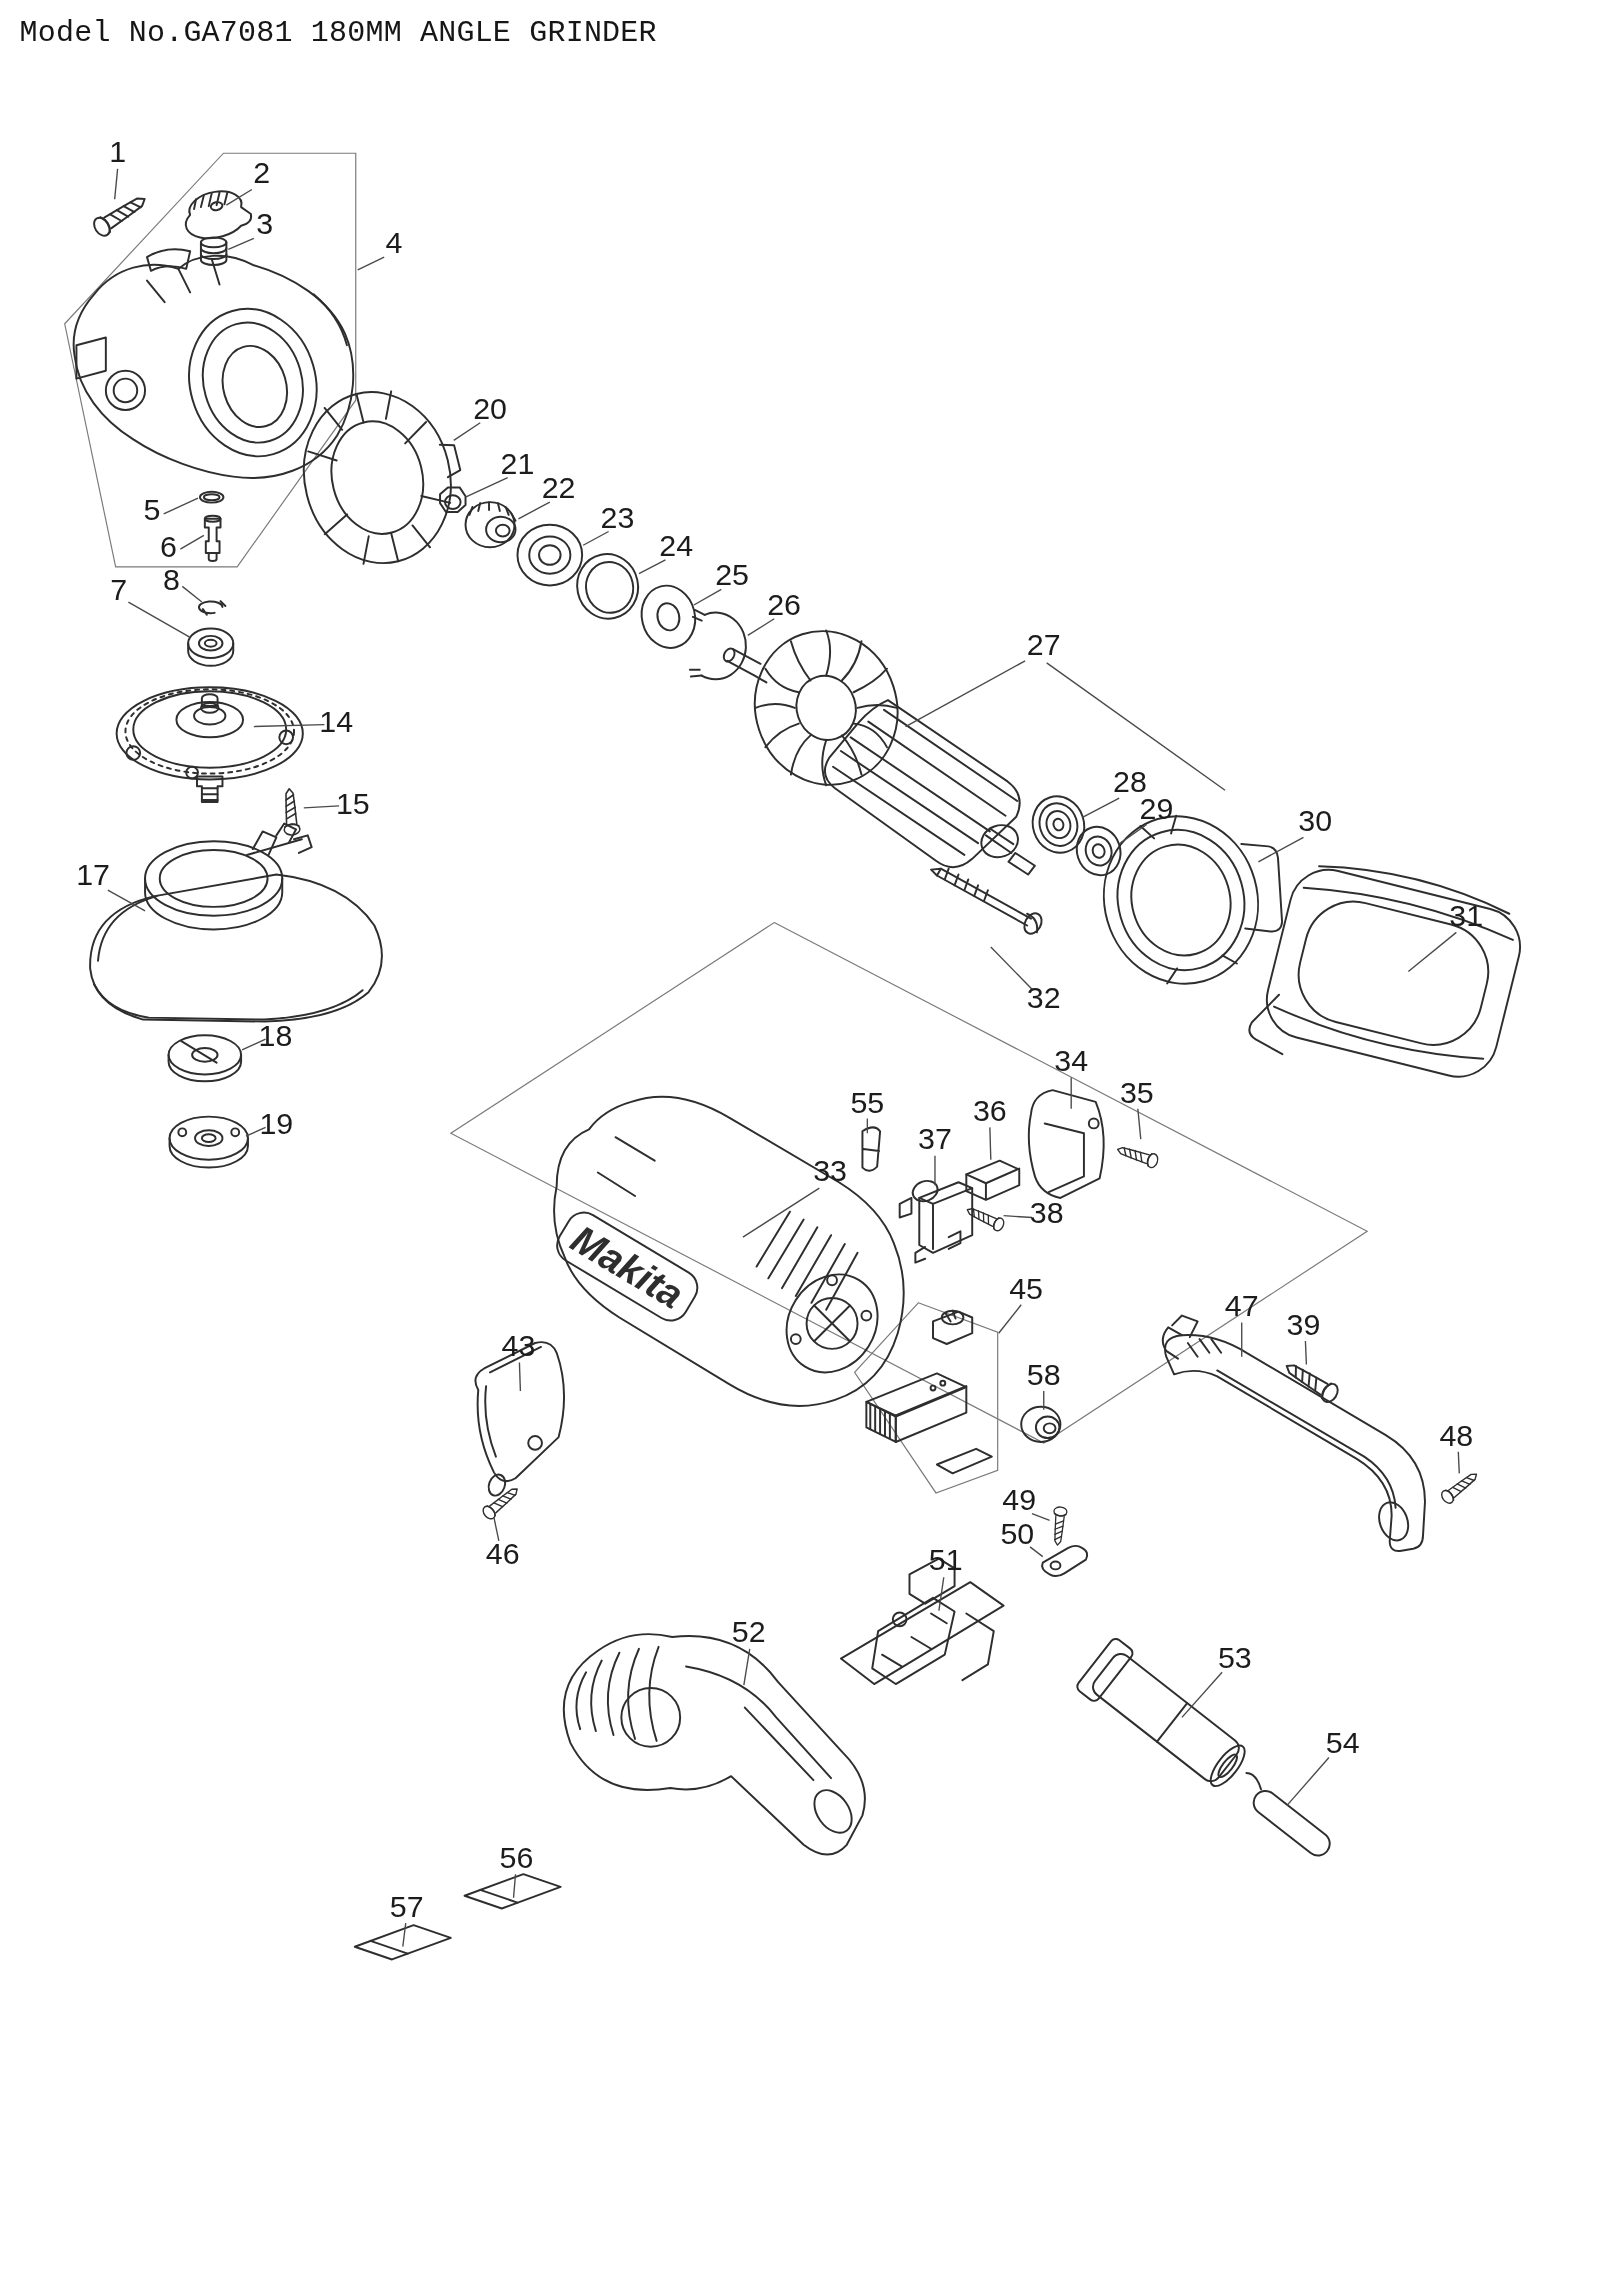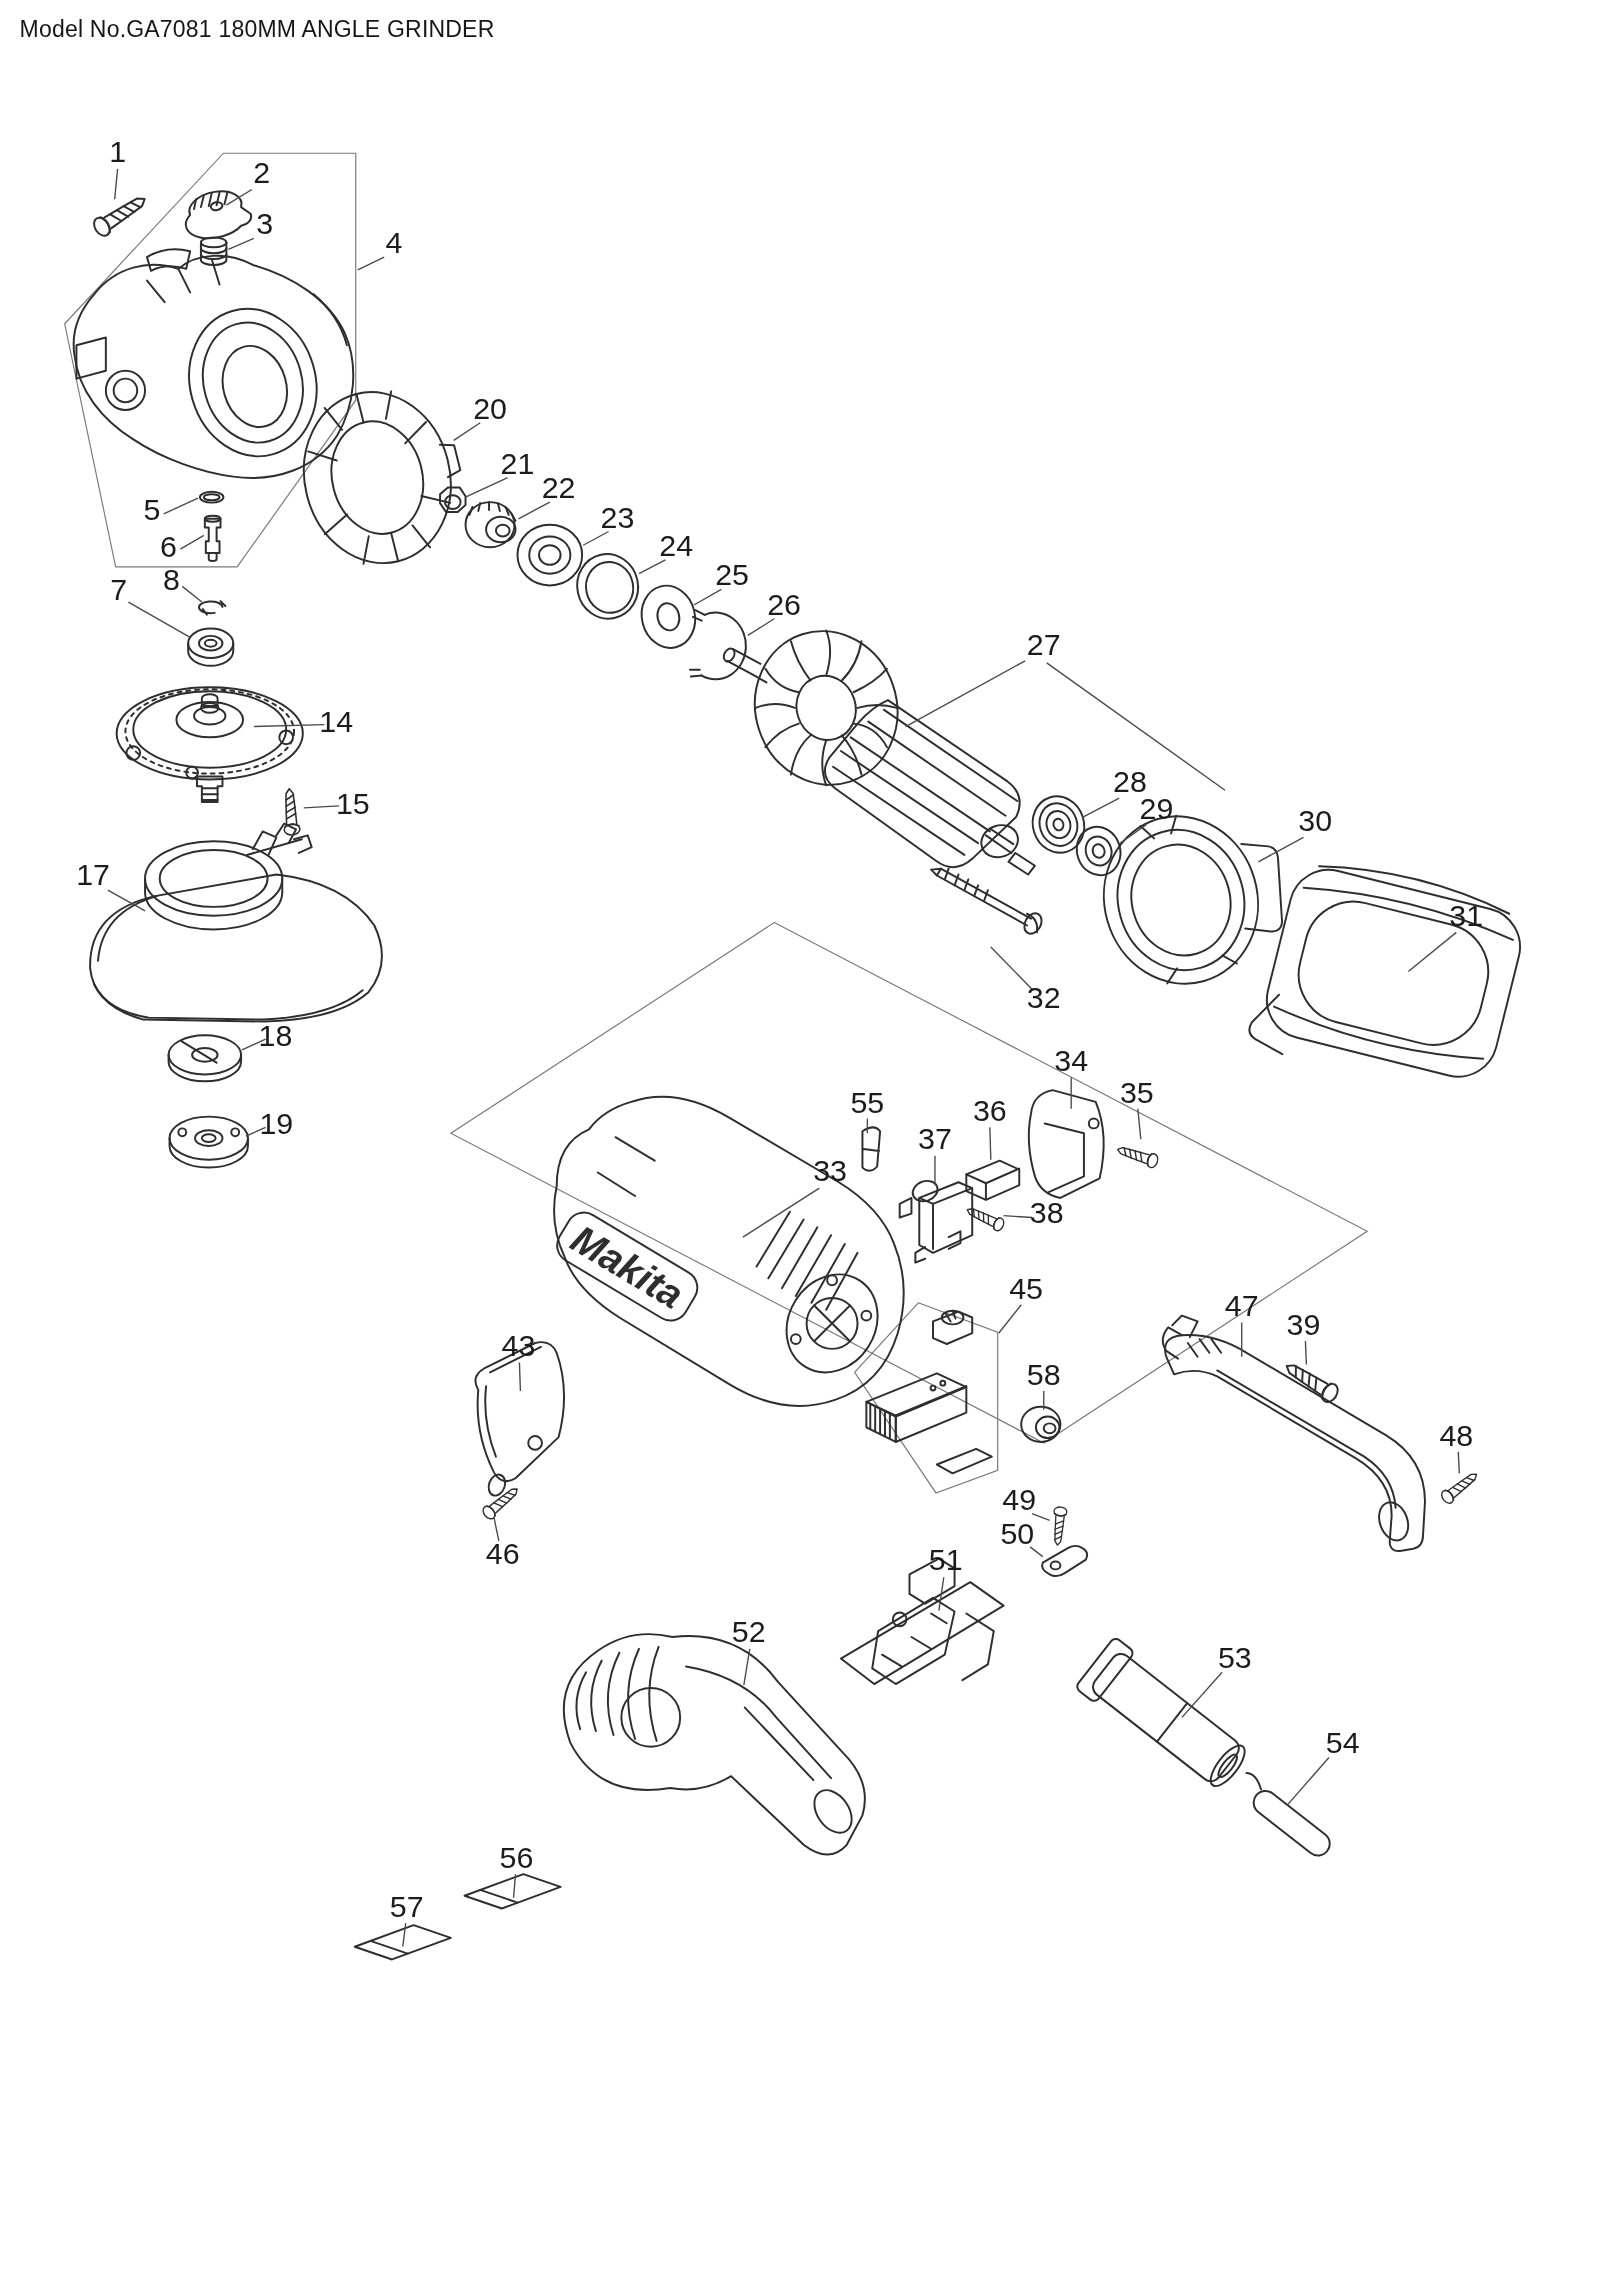--- a/index.html
+++ b/index.html
@@ -1,17 +1,17 @@
 <!DOCTYPE html>
 <html><head>
 <meta charset="utf-8">
 <style>
   html,body{margin:0;padding:0;background:#ffffff;}
   body{width:1621px;height:2293px;position:relative;font-family:"Liberation Sans",sans-serif;}
-  .title{position:absolute;left:19.6px;top:15.7px;font-size:23px;color:#161616;letter-spacing:0.2px;white-space:nowrap;}
+  .title{position:absolute;left:19.6px;top:15.7px;font-size:30px;color:#161616;letter-spacing:0.2px;white-space:nowrap;font-family:Liberation Mono, monospace;}
   svg{position:absolute;left:0;top:0;}
   .callout{font-size:31px;fill:#1c1c1c;text-anchor:middle;font-family:"Liberation Sans",sans-serif;}
   .leader{fill:none;stroke:#4a4a4a;stroke-width:1.4;}
   .outline{fill:none;stroke:#7a7a7a;stroke-width:1.2;}
   .logo-text{font-family:"Liberation Sans",sans-serif;font-style:italic;font-weight:bold;font-size:40px;fill:#2e2e2e;stroke:none;}
 </style>
 </head>
 <body>
 
 <div class="title">Model No.GA7081 180MM ANGLE GRINDER</div>

